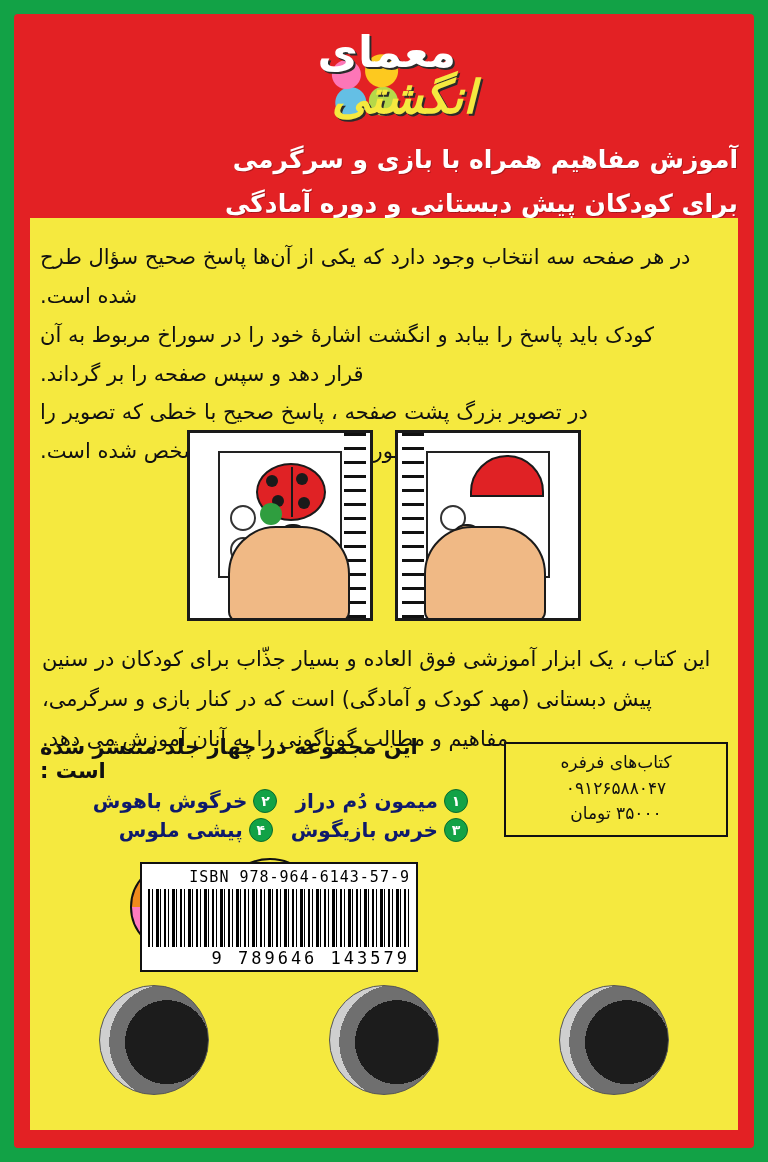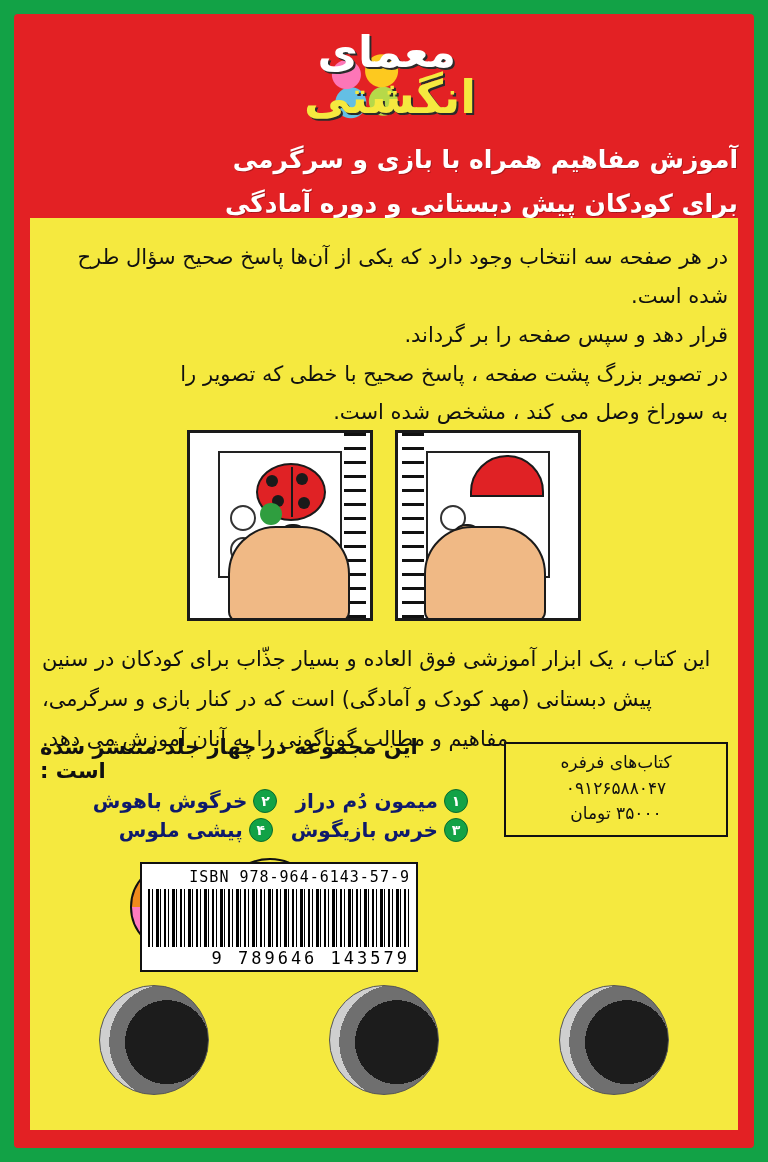--- a/index.html
+++ b/index.html
@@ -63,20 +63,21 @@
     letter-spacing: -1px;
   }
   .logo-angoshti {
     position: absolute;
     right: 262px;
     top: 52px;
     font-size: 46px;
     font-weight: bold;
     color: #f5e93f;
     text-shadow: 2px 2px 0 #2b2b2b;
+    font-style: italic;
   }
   .logo-swirl {
     position: absolute;
     right: 330px;
     top: 30px;
     width: 88px;
     height: 76px;
     border-radius: 50%;
     background:
       radial-gradient(circle at 30% 35%, #ff7bbf 0 14px, transparent 15px),
@@ -92,21 +93,21 @@
     font-weight: bold;
     text-shadow: 1px 1px 0 rgba(0,0,0,.25);
     margin-top: 4px;
   }
   
   .intro {
     position: absolute;
     right: 40px;
     left: 40px;
     top: 238px;
-    text-align: right;
+    text-align: left;
     color: #111111;
     font-size: 21px;
     line-height: 1.85;
     direction: rtl;
   }
   .intro p { margin: 0; }
   
   .photos {
     position: absolute;
     top: 430px;
@@ -399,20 +400,21 @@
       <div class="logo-angoshti">انگشتی</div>
     </div>
     <div class="subtitle">آموزش مفاهیم همراه با بازی و سرگرمی</div>
     <div class="subtitle">برای کودکان پیش دبستانی و دوره آمادگی</div>
   </div>
 
   <div class="yellow-field"></div>
 
   <div class="intro">
     <p>در هر صفحه سه انتخاب وجود دارد که یکی از آن‌ها پاسخ صحیح سؤال طرح شده است.</p>
+    <p>کودک باید پاسخ را بیابد و انگشت اشارهٔ خود را در سوراخ مربوط به آن</p>
     <p>قرار دهد و سپس صفحه را بر گرداند.</p>
     <p>در تصویر بزرگ پشت صفحه ، پاسخ صحیح با خطی که تصویر را</p>
     <p>به سوراخ وصل می کند ، مشخص شده است.</p>
   </div>
 
   <div class="photos">
     <div class="photo">
       <div class="spiral left"></div>
       <div class="card">
         <div class="red-shape"></div>

